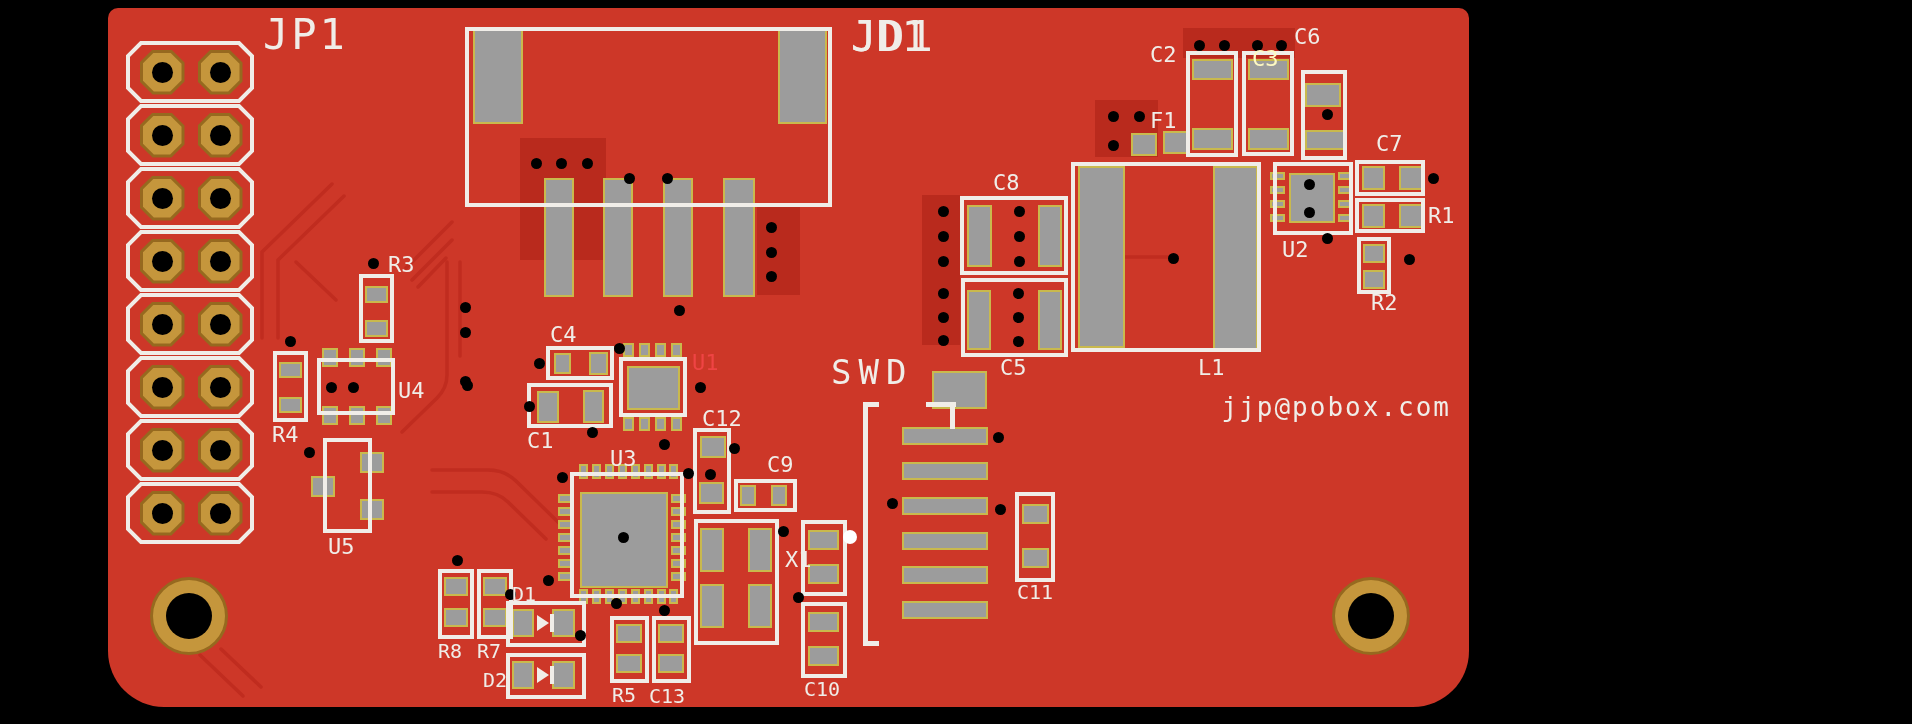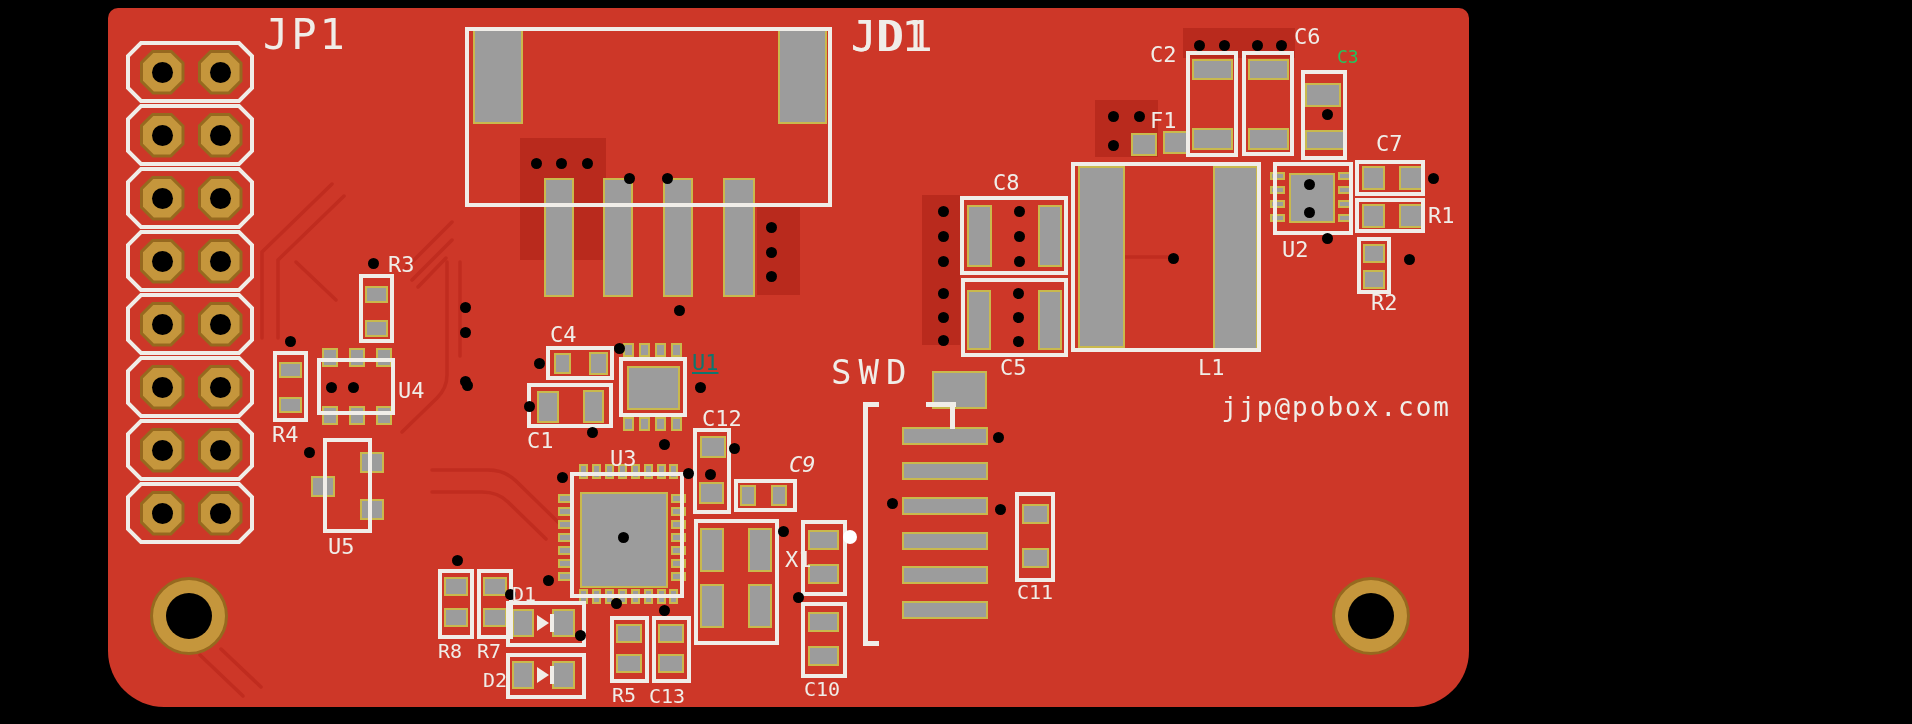--- a/index.html
+++ b/index.html
@@ -365,39 +365,39 @@
   <div id="layer-labels">
     <span class="lbl" id="lbl-jp1" style="left: 263px; top: 14px; font-size: 42px; color: rgb(240, 237, 232); letter-spacing: 3px;">JP1</span>
     <span class="lbl" id="lbl-jd1" style="left: 851px; top: 16px; font-size: 42px; color: rgb(240, 237, 232); letter-spacing: 3px;">JD1</span>
     <span class="lbl" id="lbl-swd" style="left: 831px; top: 355px; font-size: 34px; color: rgb(240, 237, 232); letter-spacing: 7px;">SWD</span>
     <div id="legend" style="color: rgb(240, 237, 232);">
       <div>jjp@pobox.com</div>
     </div>
   <span class="lbl" style="left: 851px; top: 16px; font-size: 42px; color: rgb(240, 237, 232);">JD1</span>
       <span class="lbl" style="left: 1150px; top: 44px; font-size: 22px; color: rgb(240, 237, 232);">C2</span>
       <span class="lbl" style="left: 1294px; top: 26px; font-size: 22px; color: rgb(240, 237, 232);">C6</span>
-      <span class="lbl" style="left: 1337px; top: 48px; font-size: 18px; color: #22c55e;">C3</span>
+      <span class="lbl" style="left: 1252px; top: 48px; font-size: 22px; color: #fef9c3;">C3</span>
       <span class="lbl" style="left: 1150px; top: 110px; font-size: 22px; color: rgb(240, 237, 232);">F1</span>
       <span class="lbl" style="left: 1198px; top: 357px; font-size: 22px; color: rgb(240, 237, 232);">L1</span>
       <span class="lbl" style="left: 1282px; top: 239px; font-size: 22px; color: rgb(240, 237, 232);">U2</span>
       <span class="lbl" style="left: 993px; top: 172px; font-size: 22px; color: rgb(240, 237, 232);">C8</span>
       <span class="lbl" style="left: 1000px; top: 357px; font-size: 22px; color: rgb(240, 237, 232);">C5</span>
       <span class="lbl" style="left: 1376px; top: 133px; font-size: 22px; color: rgb(240, 237, 232);">C7</span>
       <span class="lbl" style="left: 1428px; top: 205px; font-size: 22px; color: rgb(240, 237, 232);">R1</span>
       <span class="lbl" style="left: 1371px; top: 292px; font-size: 22px; color: rgb(240, 237, 232);">R2</span>
       <span class="lbl" style="left: 388px; top: 254px; font-size: 22px; color: rgb(240, 237, 232);">R3</span>
       <span class="lbl" style="left: 272px; top: 424px; font-size: 22px; color: rgb(240, 237, 232);">R4</span>
       <span class="lbl" style="left: 398px; top: 380px; font-size: 22px; color: rgb(240, 237, 232);">U4</span>
       <span class="lbl" style="left: 328px; top: 536px; font-size: 22px; color: rgb(240, 237, 232);">U5</span>
       <span class="lbl" style="left: 550px; top: 324px; font-size: 22px; color: rgb(240, 237, 232);">C4</span>
       <span class="lbl" style="left: 527px; top: 430px; font-size: 22px; color: rgb(240, 237, 232);">C1</span>
-      <span class="lbl" style="left: 692px; top: 352px; font-size: 22px; color: #0f766e; text-decoration: underline;">U1</span>
+      <span class="lbl" style="left: 692px; top: 352px; font-size: 22px; color: #ef4444;">U1</span>
       <span class="lbl" style="left: 610px; top: 448px; font-size: 22px; color: rgb(240, 237, 232);">U3</span>
       <span class="lbl" style="left: 702px; top: 408px; font-size: 22px; color: rgb(240, 237, 232);">C12</span>
-      <span class="lbl" style="left: 789px; top: 454px; font-size: 22px; color: rgb(240, 237, 232); font-style: italic;">C9</span>
+      <span class="lbl" style="left: 767px; top: 454px; font-size: 22px; color: rgb(240, 237, 232);">C9</span>
       <span class="lbl" style="left: 785px; top: 549px; font-size: 22px; color: rgb(240, 237, 232);">X1</span>
       <span class="lbl" style="left: 804px; top: 679px; font-size: 20px; color: rgb(240, 237, 232);">C10</span>
       <span class="lbl" style="left: 1017px; top: 582px; font-size: 20px; color: rgb(240, 237, 232);">C11</span>
       <span class="lbl" style="left: 512px; top: 584px; font-size: 20px; color: rgb(240, 237, 232);">D1</span>
       <span class="lbl" style="left: 483px; top: 670px; font-size: 20px; color: rgb(240, 237, 232);">D2</span>
       <span class="lbl" style="left: 438px; top: 641px; font-size: 20px; color: rgb(240, 237, 232);">R8</span>
       <span class="lbl" style="left: 477px; top: 641px; font-size: 20px; color: rgb(240, 237, 232);">R7</span>
       <span class="lbl" style="left: 612px; top: 685px; font-size: 20px; color: rgb(240, 237, 232);">R5</span>
       <span class="lbl" style="left: 649px; top: 686px; font-size: 20px; color: rgb(240, 237, 232);">C13</span>
     </div>

